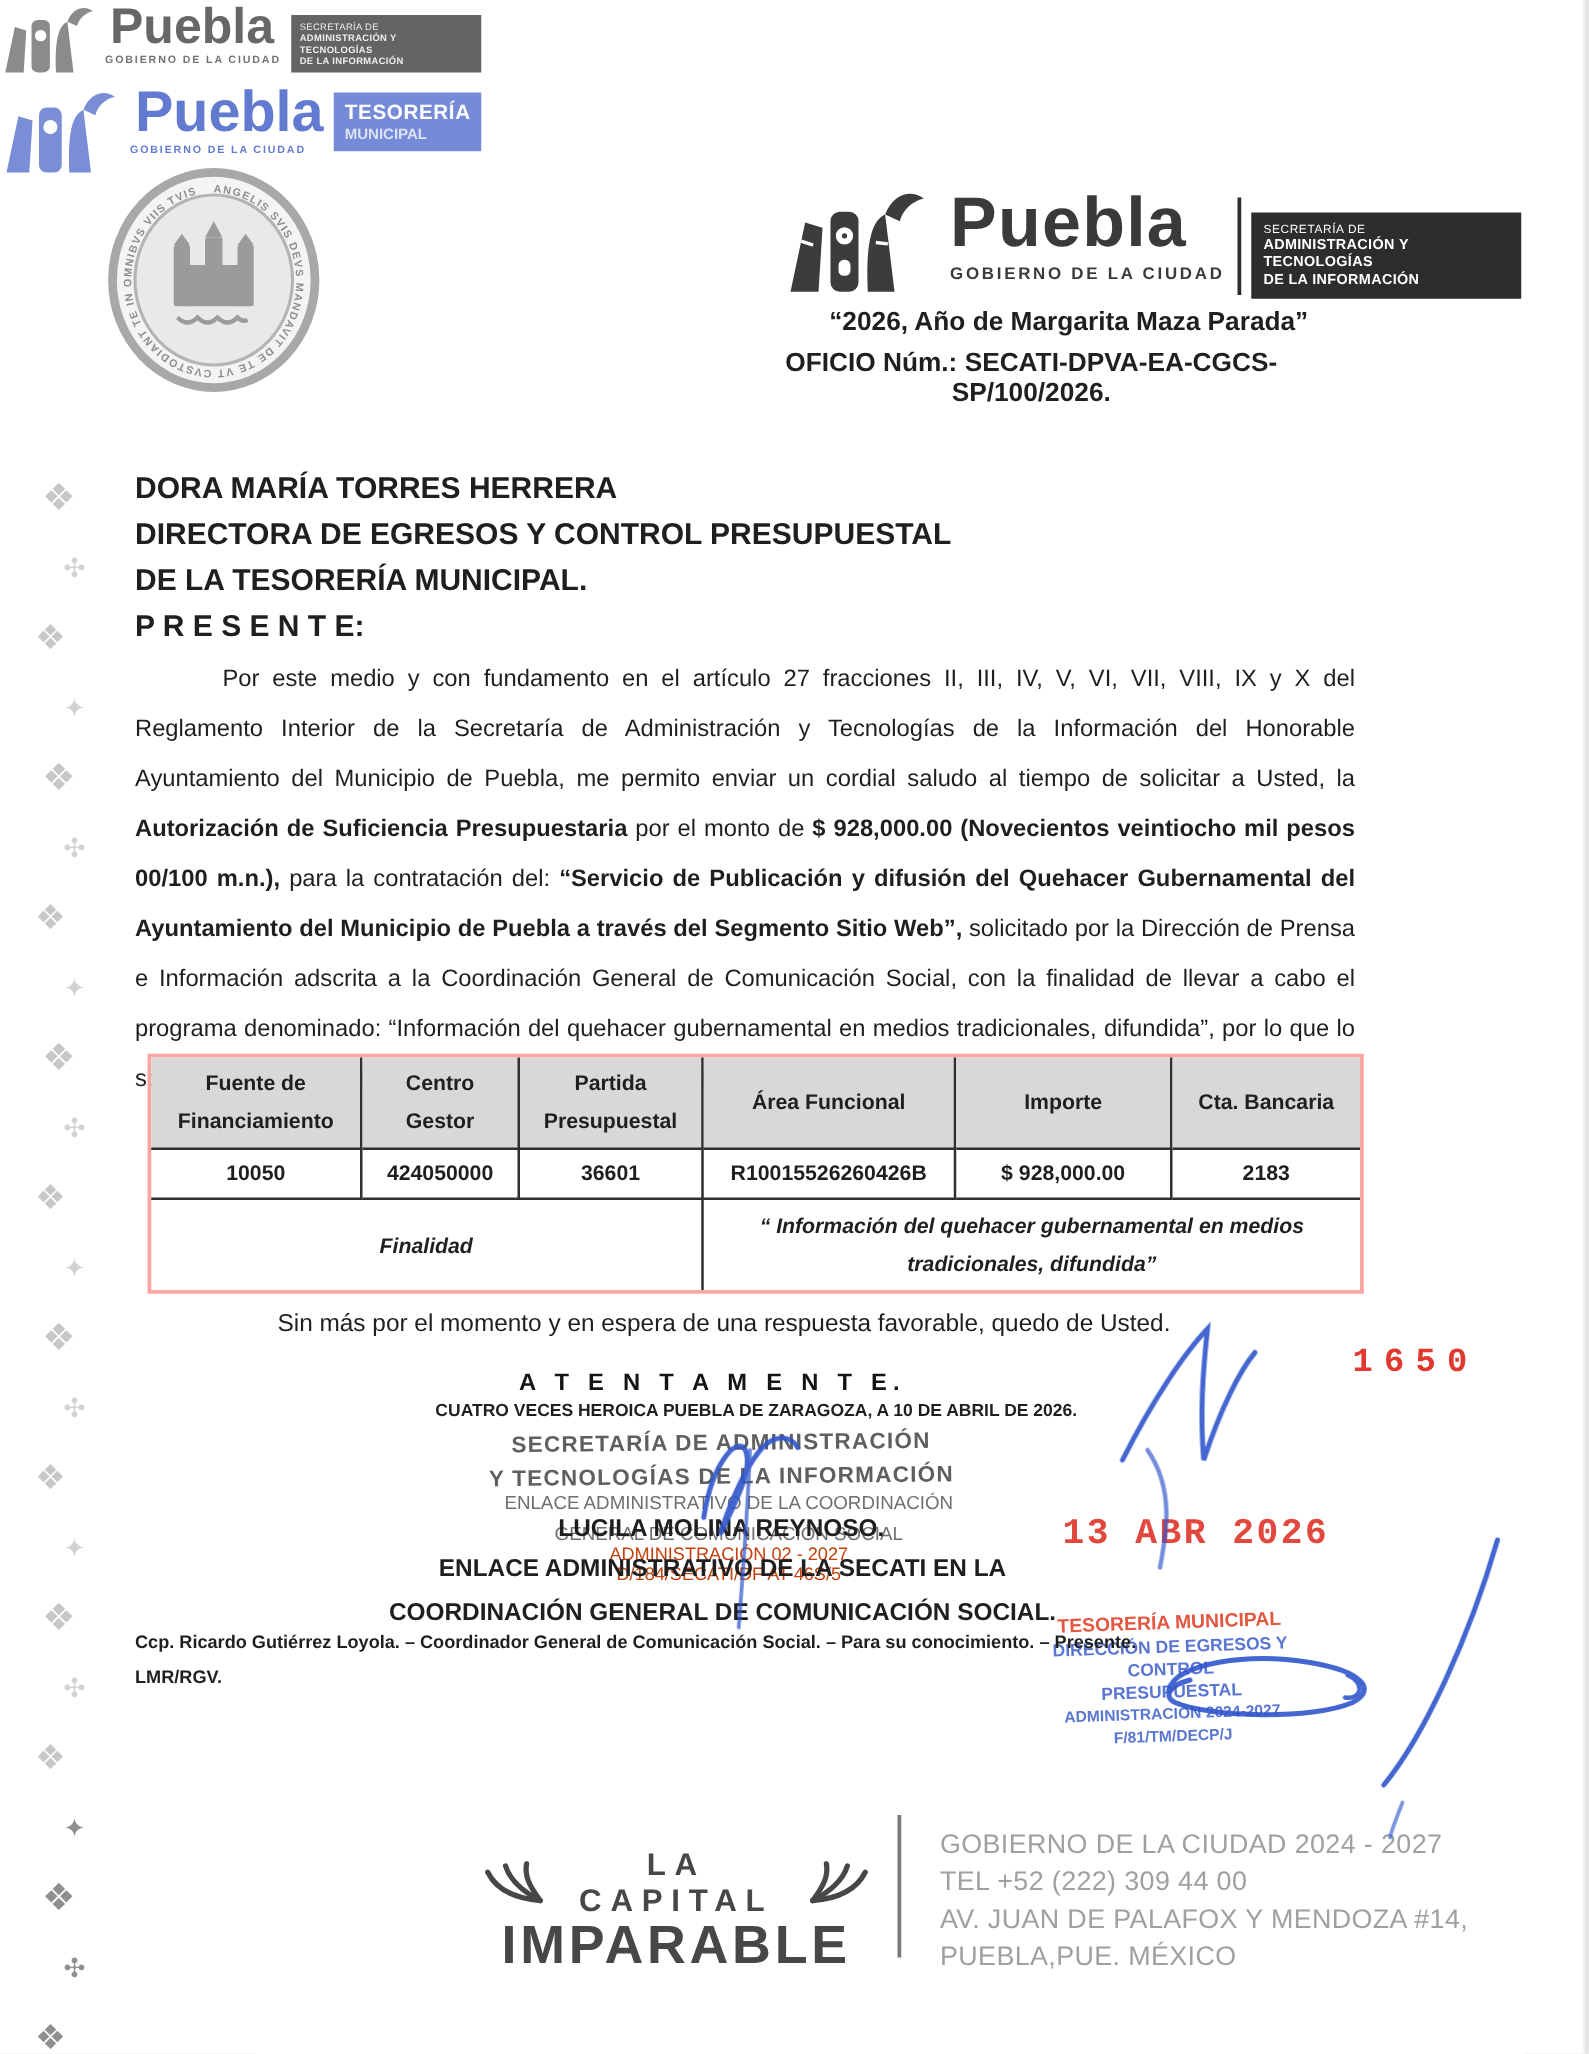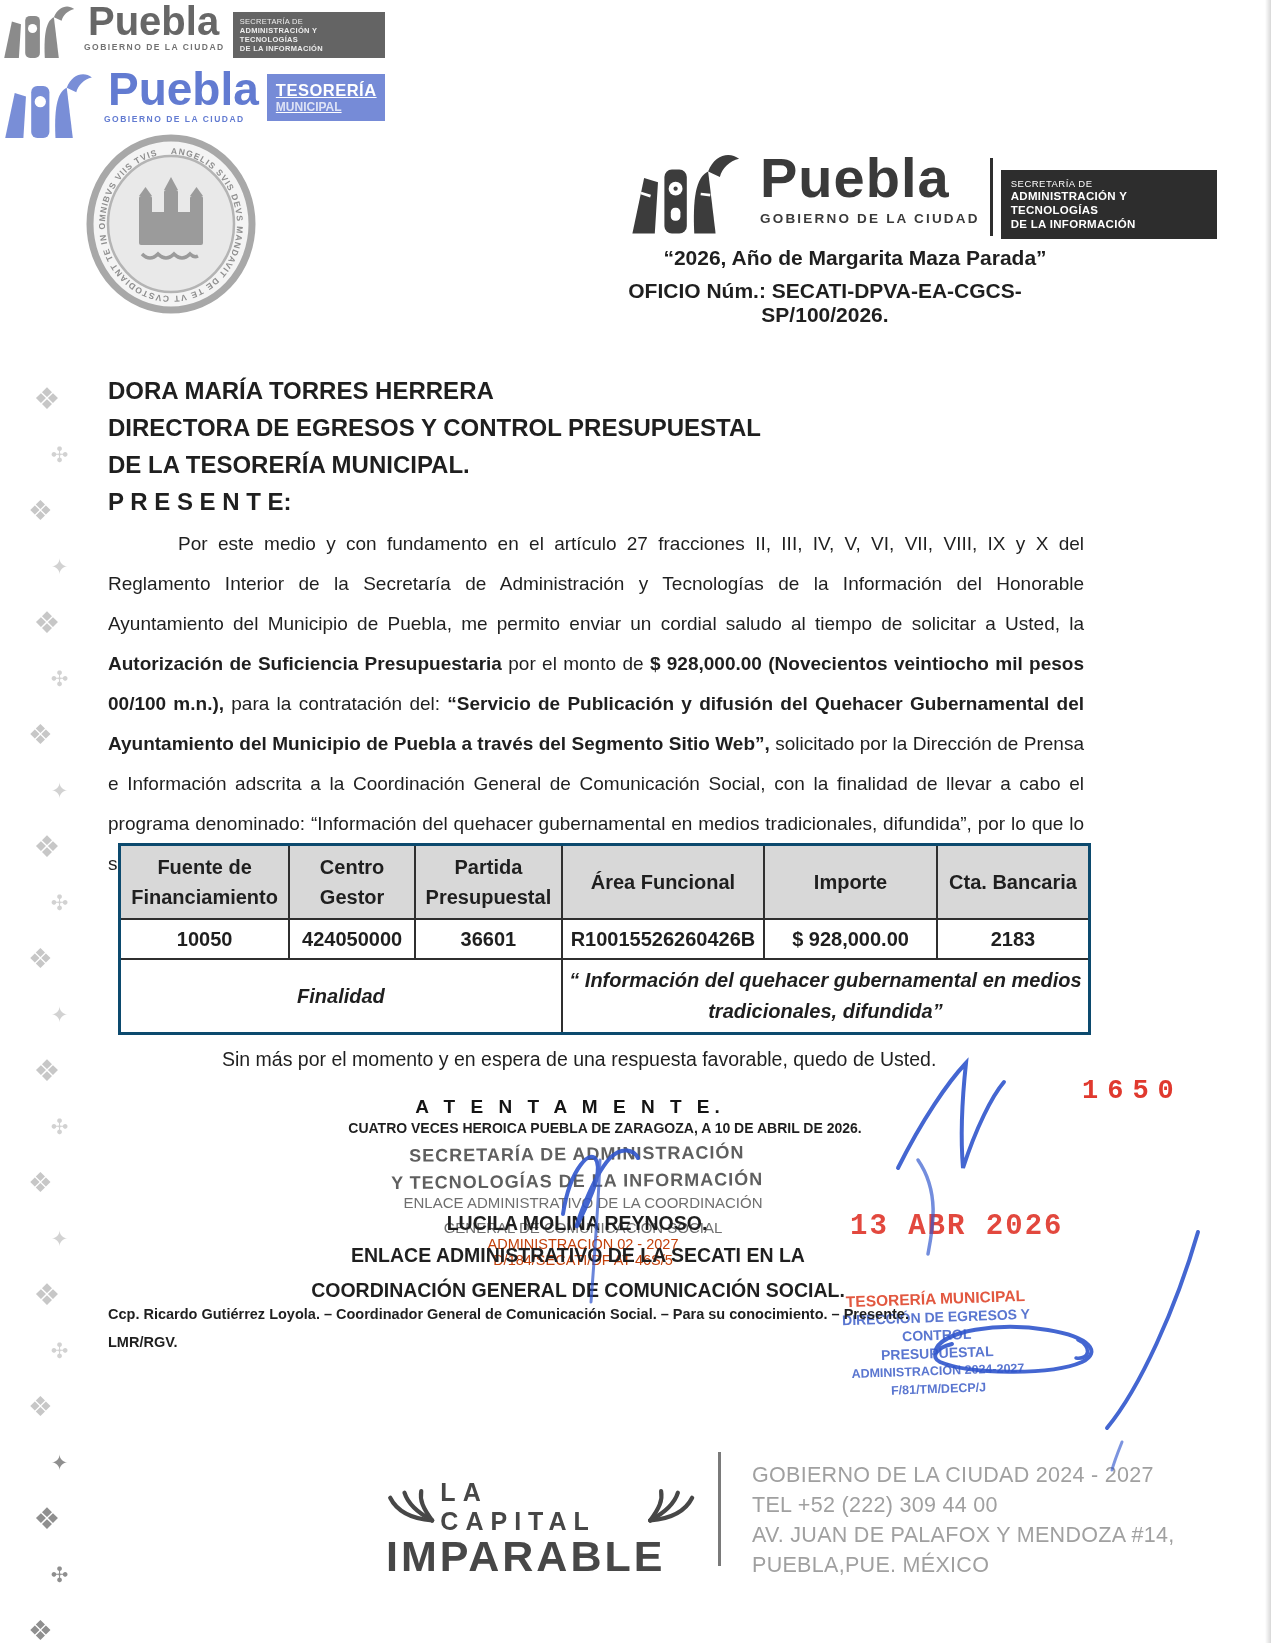--- a/index.html
+++ b/index.html
@@ -31,21 +31,21 @@
   .year-legend{left:640px;top:246px;width:430px;text-align:center;font-weight:bold;font-size:21px;}
   .oficio-num{left:585px;top:279px;width:480px;text-align:center;font-weight:bold;font-size:21px;}
 
   
   .recipient{left:108px;top:372px;font-weight:bold;font-size:24px;line-height:37px;}
   .body-par{left:108px;top:524px;width:976px;font-size:19px;line-height:40px;
             text-align:justify;text-indent:70px;margin:0;}
   .closing{left:178px;top:1048px;font-size:19.5px;margin-left:44px;}
 
   
-  .btable{left:118px;top:843px;width:967px;border:3px solid #0c4a6e;font-size:20px;}
+  .btable{left:118px;top:843px;width:967px;border:3px solid #fca5a5;font-size:17px;}
   .t-row{display:grid;grid-template-columns:17.5% 13% 15.2% 20.9% 17.9% 15.5%;}
   .t-row>div{border-right:2px solid #2f2f2f;display:flex;align-items:center;justify-content:center;
              text-align:center;padding:4px 6px;box-sizing:border-box;}
   .t-row>div:last-child{border-right:none;}
   .t-head>div{background:#d8d8d8;min-height:74px;font-weight:bold;border-bottom:2px solid #2f2f2f;line-height:30px;}
   .t-data>div{min-height:40px;font-weight:bold;border-bottom:2px solid #2f2f2f;}
   .t-final{grid-template-columns:45.7% 54.3%;}
   .t-final>div{min-height:72px;font-weight:bold;font-style:italic;line-height:31px;}
 
   
@@ -64,40 +64,40 @@
   .sig-name{left:322px;top:1212px;width:510px;text-align:center;font-weight:bold;font-size:19.5px;}
   .g-admin{left:398px;top:1236px;width:370px;text-align:center;font-size:14.5px;color:#c2410c;line-height:16px;}
   .role1{left:278px;top:1244px;width:600px;text-align:center;font-weight:bold;font-size:19.5px;}
   .role2{left:278px;top:1279px;width:600px;text-align:center;font-weight:bold;font-size:19.5px;}
 
   
   .tes-stamp{left:778px;top:1140px;display:flex;align-items:flex-start;opacity:.88;}
   .tes-stamp .skyline{width:104px;height:84px;}
   .tes-wm{font-size:46px;font-weight:bold;color:#4d69cb;line-height:50px;margin-left:4px;}
   .tes-tag{font-size:8.5px;font-weight:bold;color:#4d69cb;letter-spacing:1.5px;}
-  .tes-box{margin:10px 0 0 8px;background:rgba(77,105,203,.88);color:#fff;padding:7px 9px;width:100px;text-decoration:underline;}
+  .tes-box{margin:10px 0 0 8px;background:rgba(77,105,203,.88);color:#fff;padding:7px 9px;width:100px;}
   .tes-box .l1{font-size:16.5px;font-weight:bold;letter-spacing:.5px;}
   .tes-box .l2{font-size:12px;color:rgba(255,255,255,.75);font-weight:bold;}
 
   
   .folio{left:1082px;top:1076px;font-family:"Liberation Mono",monospace;font-weight:bold;
          font-size:27px;letter-spacing:9px;color:#e0392e;}
   .date-stamp{left:850px;top:1210px;font-family:"Liberation Mono",monospace;font-weight:bold;
               font-size:29px;letter-spacing:2px;color:#e0392e;opacity:.92;}
   .dir-stamp{left:812px;top:1290px;width:250px;text-align:center;transform:rotate(-2deg);
              font-weight:bold;line-height:18px;}
   .dir-stamp .r{color:#e25840;font-size:15.5px;}
   .dir-stamp .bl{color:#5a76d0;font-size:14px;}
   .dir-stamp .bl.small{font-size:12.5px;}
 
   
   .ccp{left:108px;top:1306px;font-weight:bold;font-size:14.5px;}
   .initials{left:108px;top:1334px;font-weight:bold;font-size:14.5px;}
   .f-divider{left:718px;top:1452px;width:3px;height:114px;background:#7a7a7a;}
-  .f-brand{left:386px;top:1478px;width:310px;text-align:left;color:#474747;}
+  .f-brand{left:386px;top:1478px;width:310px;text-align:center;color:#474747;}
   .f-brand-row{display:flex;align-items:center;justify-content:center;gap:4px;}
   .f-cap{font-weight:bold;font-size:25px;letter-spacing:7px;}
   .f-imp{font-weight:bold;font-size:43px;letter-spacing:3px;margin-top:-4px;}
   .wing{width:54px;height:42px;}
   .wing.mirror{transform:scaleX(-1);}
   .f-contact{left:752px;top:1460px;font-size:21.5px;line-height:30px;color:#a0a0a0;letter-spacing:.3px;}
 
   .sig-overlay{left:0;top:0;width:1271px;height:1643px;pointer-events:none;}
 </style>
 </head>

